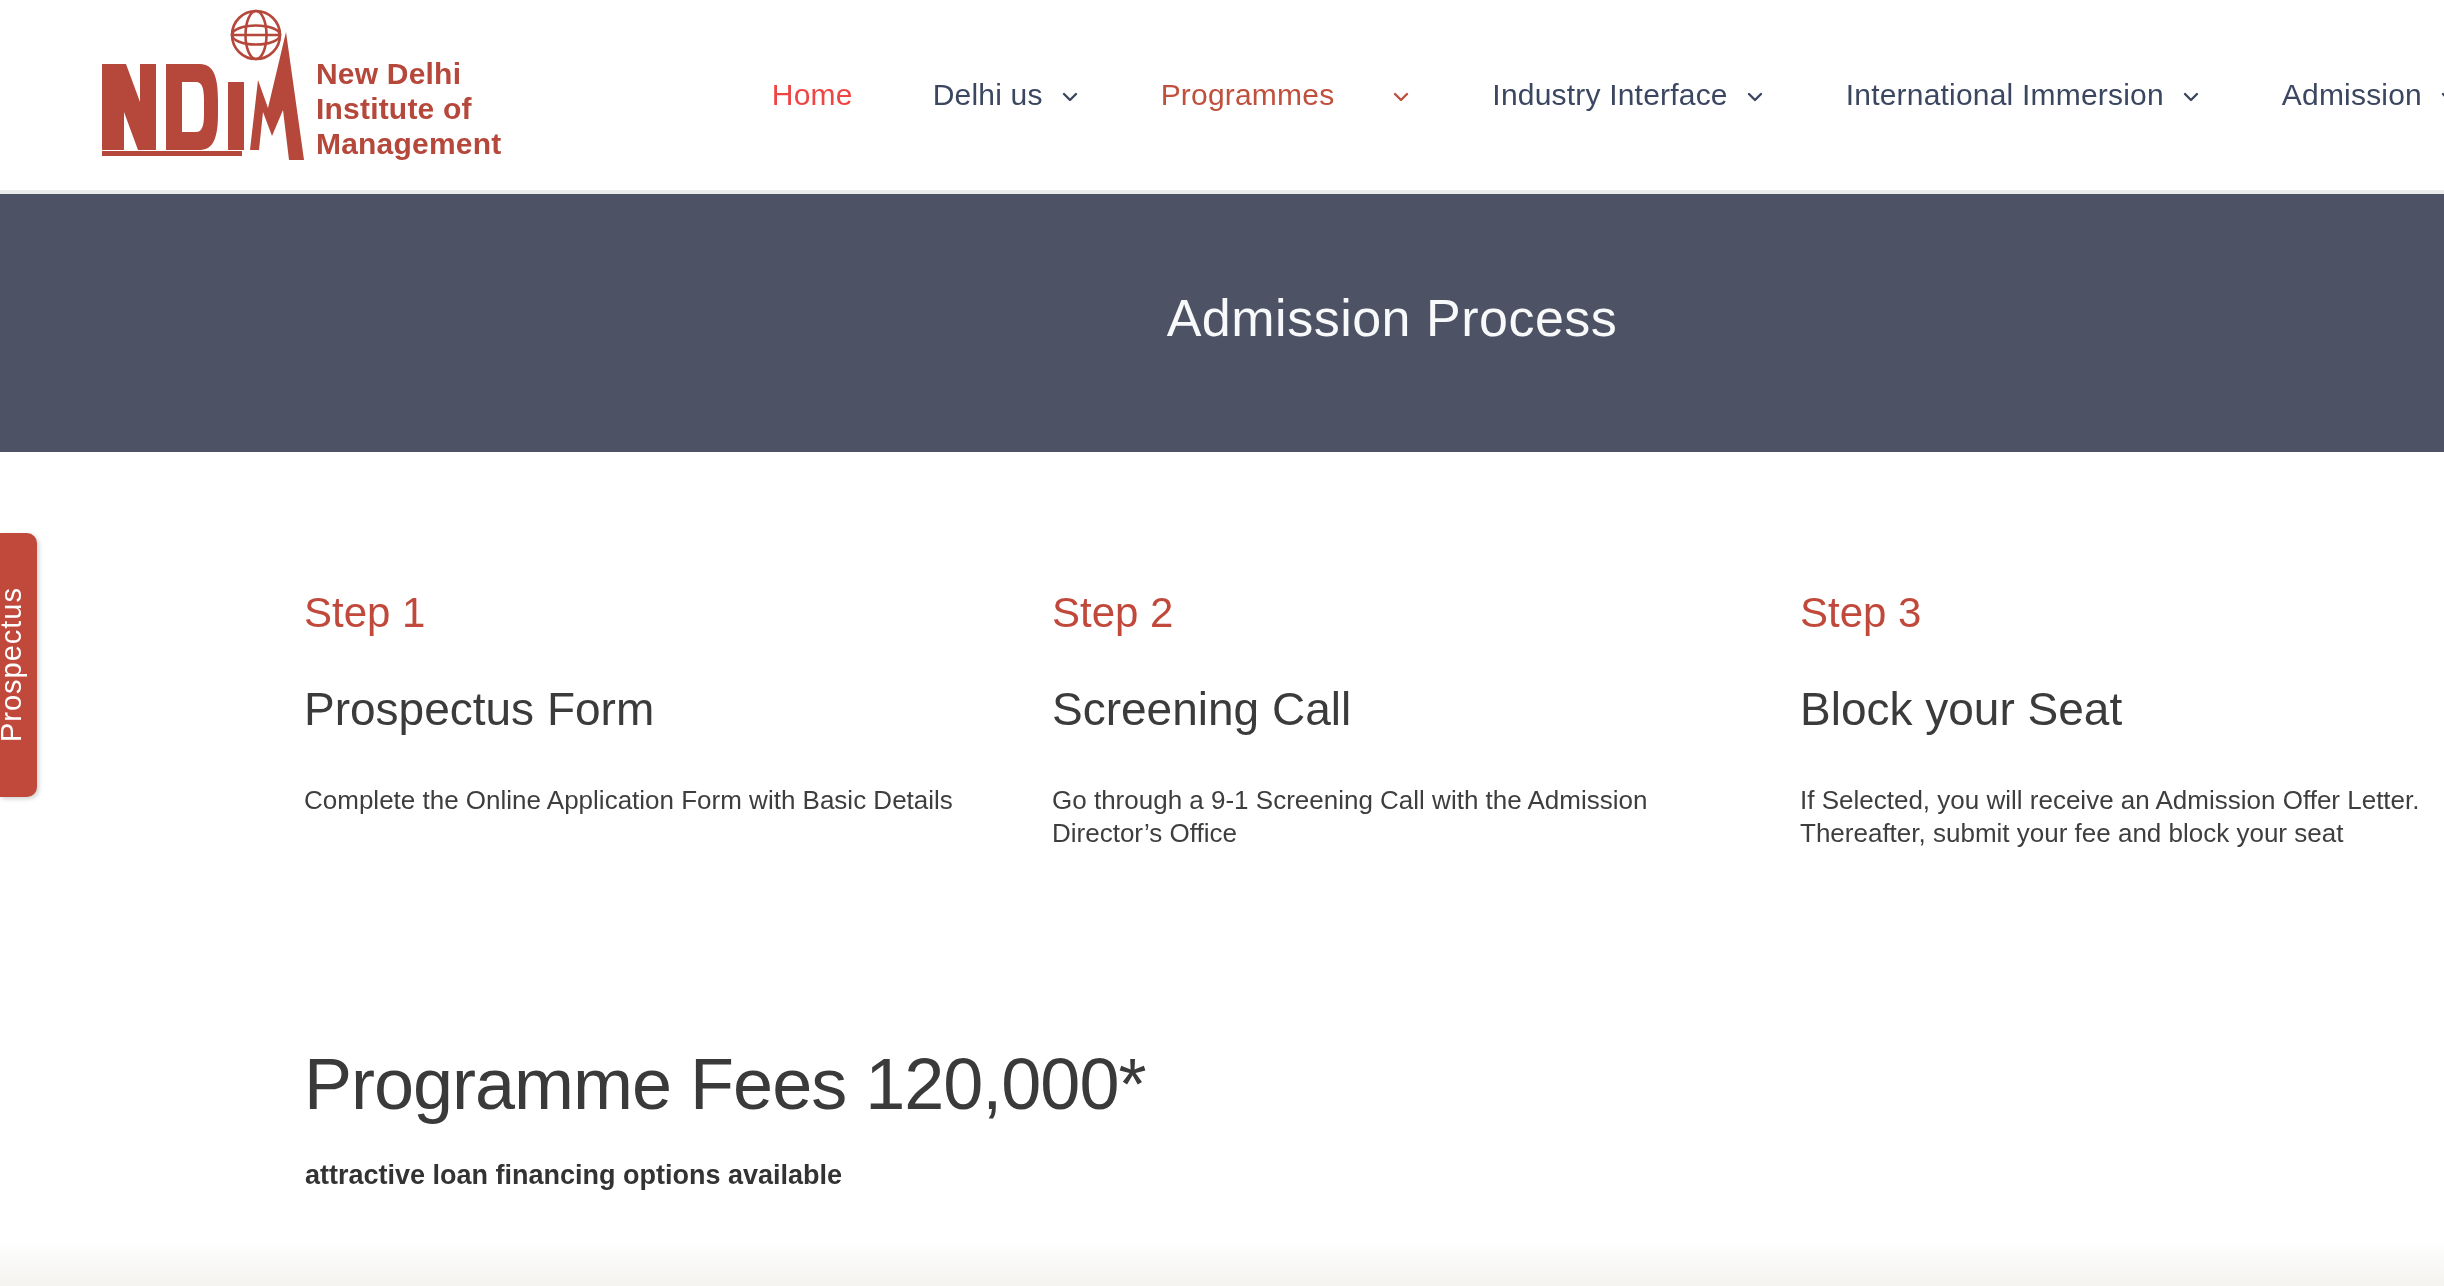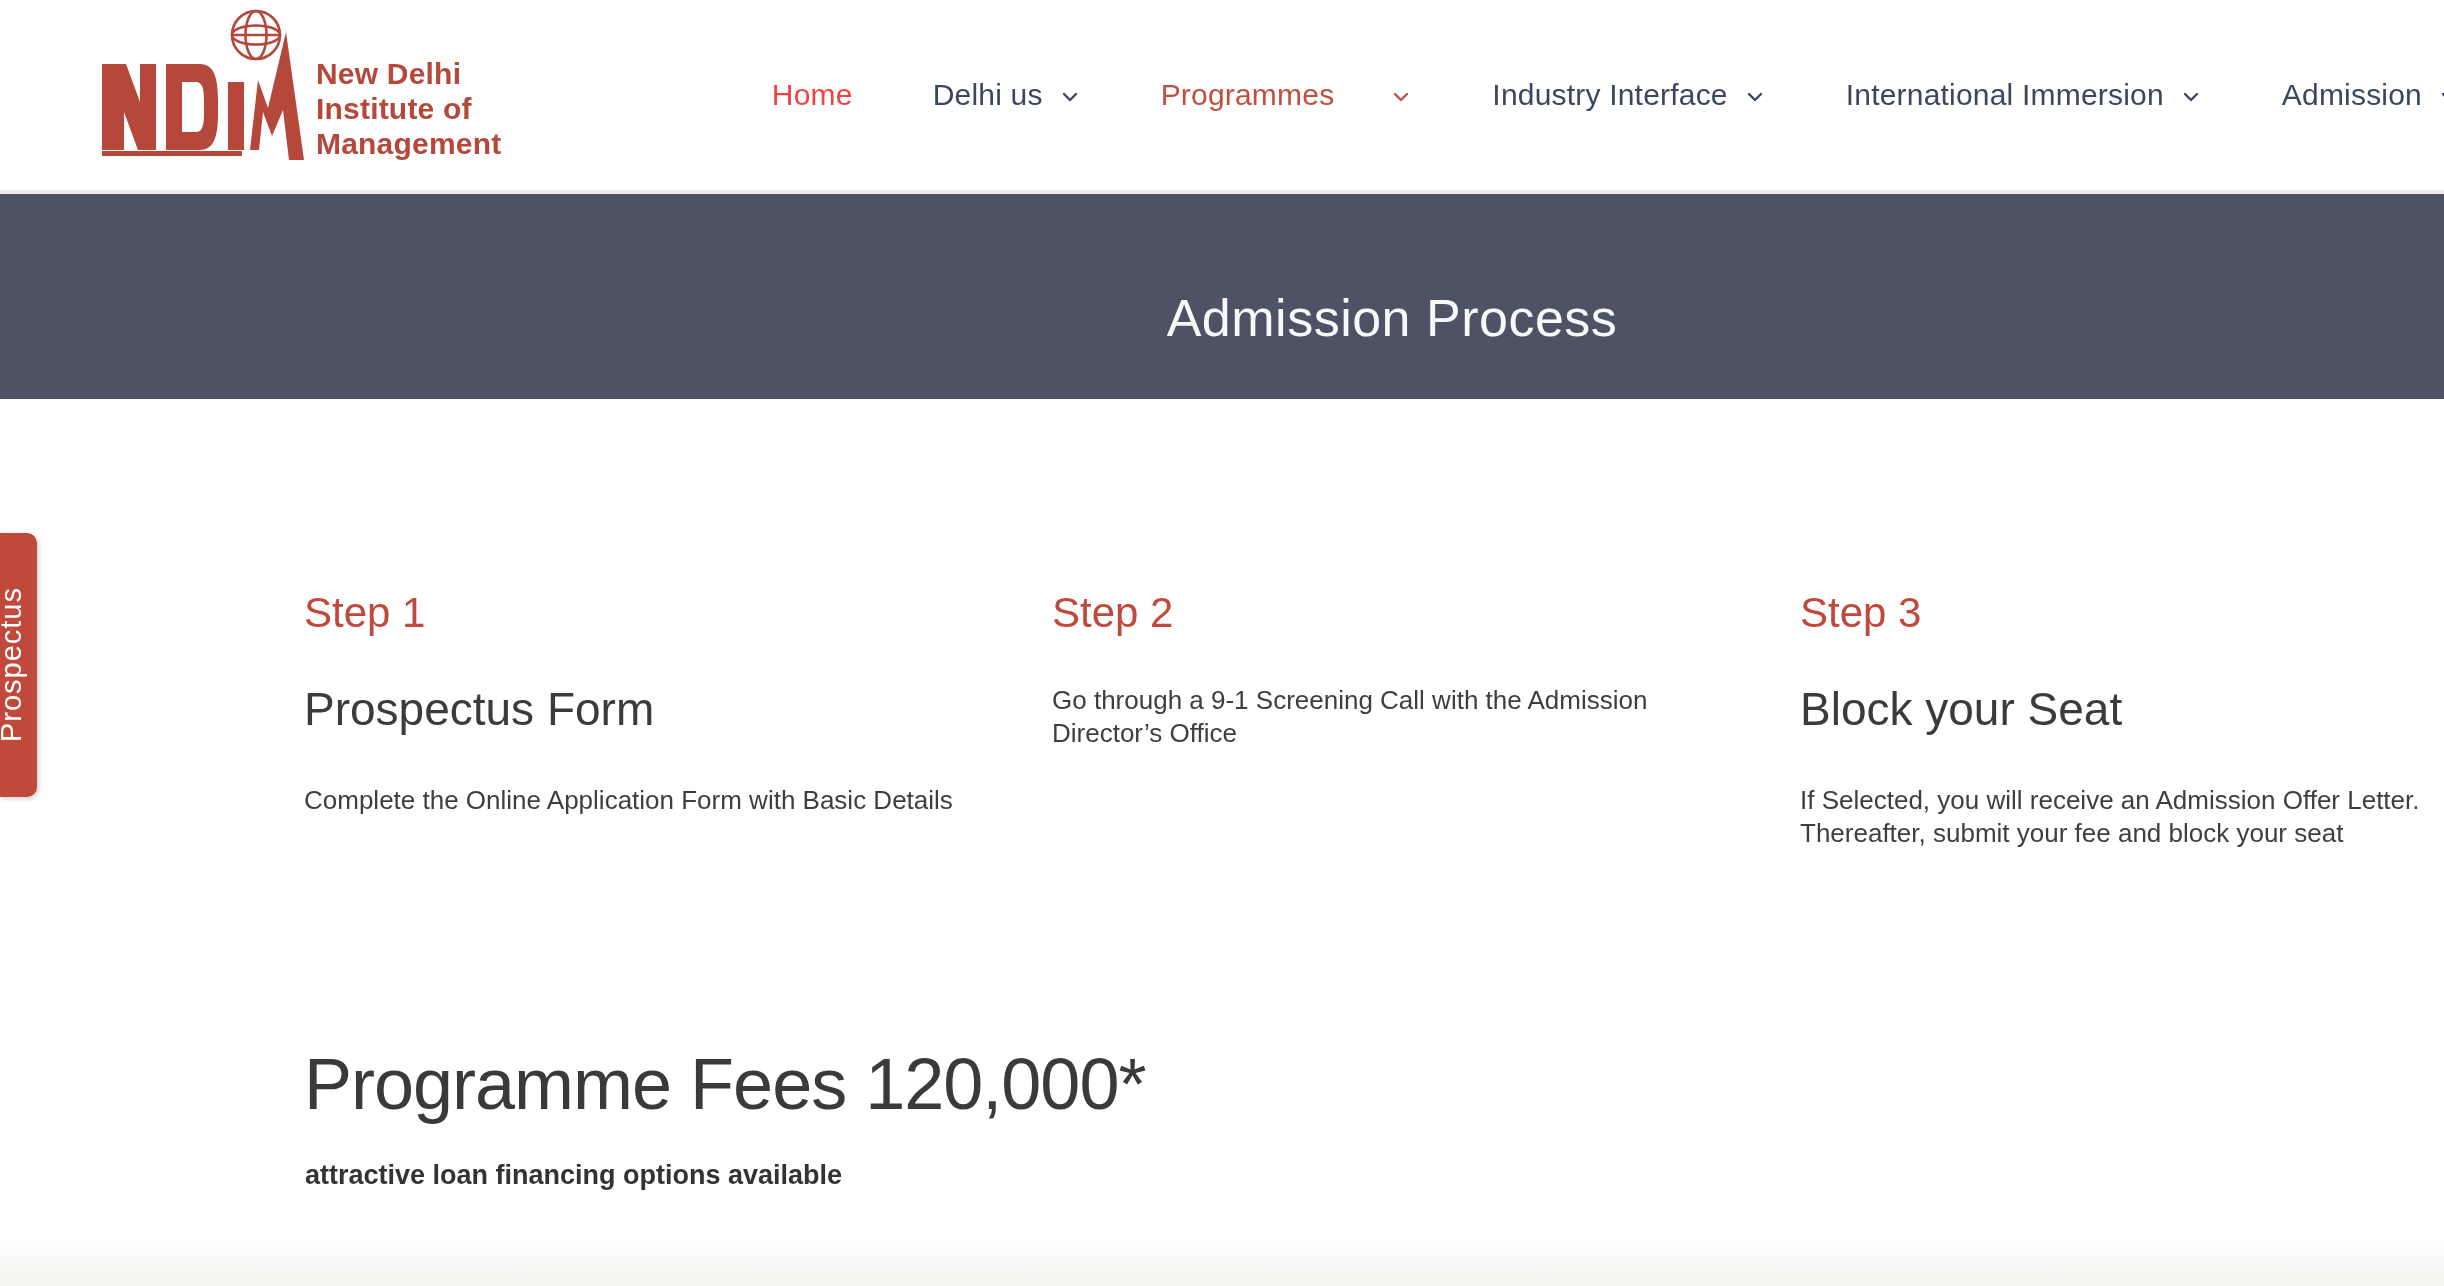--- a/index.html
+++ b/index.html
@@ -16,21 +16,21 @@
   .logo-name { position:absolute; left:216px; top:48px; color:#b5473b; font-weight:bold;
                font-size:30px; line-height:35px; letter-spacing:0.2px; }
 
   .nav { position:absolute; right:-16px; top:0; height:190px; display:flex; align-items:center; gap:80px; list-style:none; }
   .nav-item { display:flex; align-items:center; font-size:30px; color:#3b4660; letter-spacing:0.2px; cursor:pointer; white-space:nowrap; }
   .nav-item .chev { margin-left:16px; margin-top:4px; }
   .nav-item.nav-blue { color:#ef4444; }
   .nav-item.nav-red  { color:#c0503e;gap:40px; }
 
   
-  .banner { position:absolute; top:194px; left:0; width:2444px; height:205px; background:#4d5365; }
+  .banner { position:absolute; top:194px; left:0; width:2444px; height:258px; background:#4d5365; }
   .banner-title { position:absolute; left:304px; top:94px; width:2176px; text-align:center;
                   color:#f8f9fa; font-size:52px; font-weight:400; letter-spacing:0.5px; }
 
   
   .side-tab { position:absolute; left:0; top:533px; width:37px; height:264px; background:#c1493b;
               border-radius:0 10px 10px 0; z-index:8; cursor:pointer;
               display:flex; align-items:center; justify-content:center;
               box-shadow:2px 2px 4px rgba(0,0,0,0.18); }
   .side-tab span { writing-mode:vertical-rl; transform:rotate(180deg); color:#ffffff;
                    font-size:29px; letter-spacing:1px; margin-left:-14px; white-space:nowrap; }
@@ -135,20 +135,21 @@
   </div>
 
   <section class="steps">
     <div class="step">
       <div class="step-label">Step 1</div>
       <div class="step-title">Prospectus Form</div>
       <p class="step-desc">Complete the Online Application Form with Basic Details</p>
     </div>
     <div class="step">
       <div class="step-label">Step 2</div>
+      <div class="step-title">Screening Call</div>
       <p class="step-desc">Go through a 9-1 Screening Call with the Admission Director’s Office</p>
     </div>
     <div class="step">
       <div class="step-label">Step 3</div>
       <div class="step-title">Block your Seat</div>
       <p class="step-desc">If Selected, you will receive an Admission Offer Letter. Thereafter, submit your fee and block your seat</p>
     </div>
   </section>
 
   <h2 class="fees-heading">Programme Fees 120,000*</h2>

